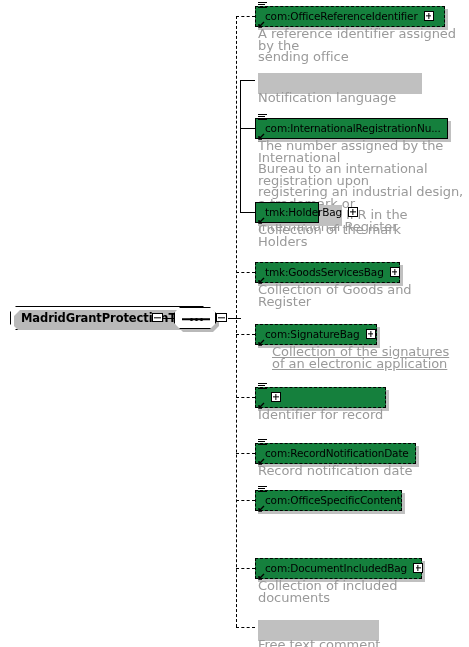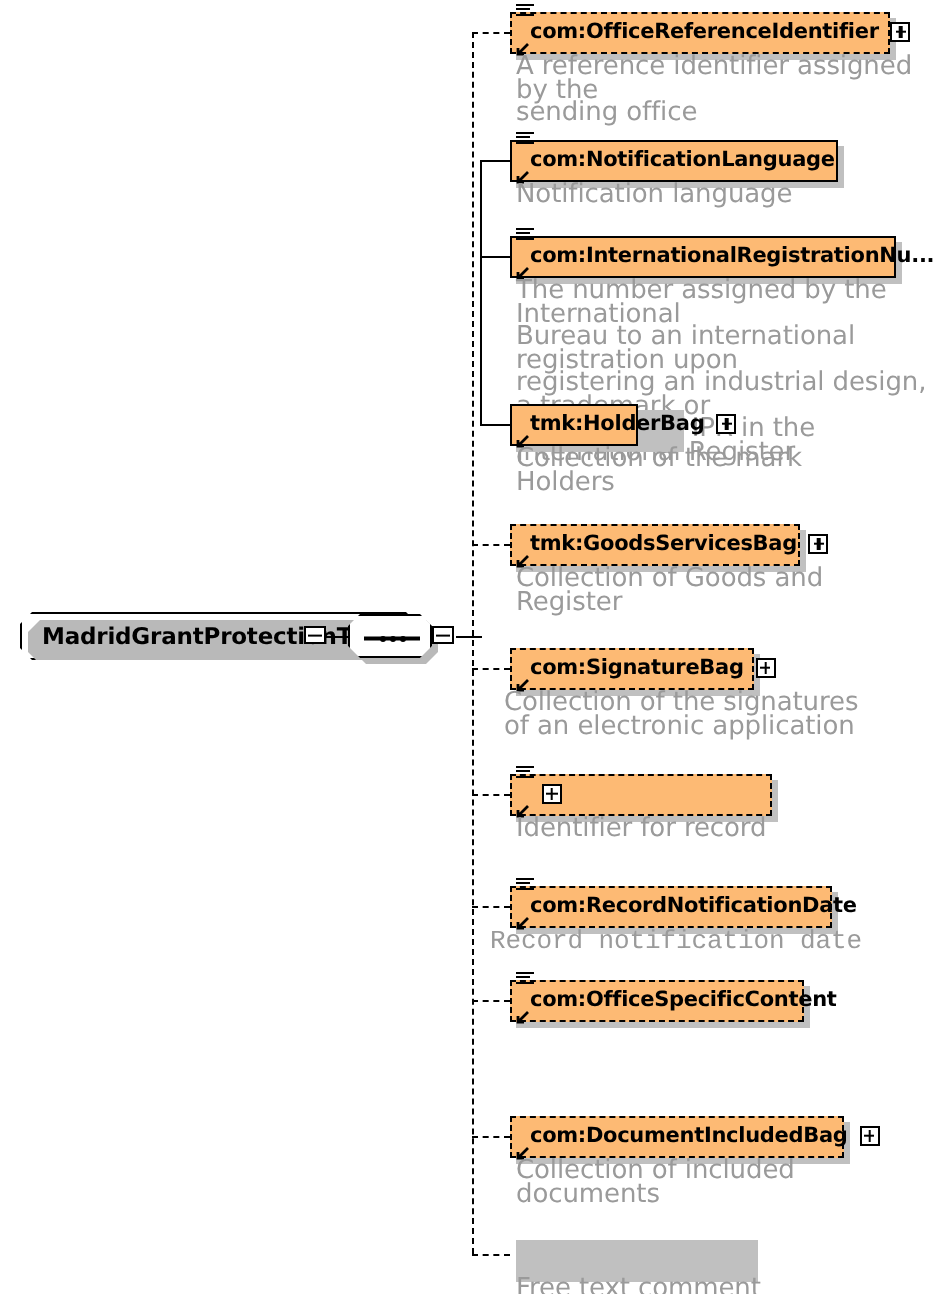--- a/index.html
+++ b/index.html
@@ -66,24 +66,24 @@
     display:flex;align-items:center;justify-content:center;gap:2px;
   }
   .seq-bar{position:absolute;left:7px;right:7px;top:50%;height:1.5px;background:#000;transform:translateY(-50%);}
   .seq-dot{width:3px;height:3px;border-radius:50%;background:#000;position:relative;z-index:2;}
 
   
   .elem{
     position:absolute;
     height:21px;
     box-sizing:border-box;
-    background:#fdba74;
+    background:#15803d;
     display:flex;align-items:center;
     padding-left:9px;padding-right:4px;
-    font-size:10.5px;font-weight:bold;color:#000;
+    font-size:10.5px;font-weight:normal;color:#000;
     white-space:nowrap;
     letter-spacing:-0.15px;
   }
   .elem.required{border:1.5px solid #000;}
   .elem.optional{border:1.4px dashed #000;}
   .elem-shadow{
     position:absolute;background:#c0c0c0;
   }
   
   .ann-icon{
@@ -158,33 +158,20 @@
           <path d="M7 1 L2 6 M2 3 L2 6 L5 6" stroke="#000" stroke-width="1.4" fill="none"></path>
         </svg>
       </span>
       <span>com:OfficeReferenceIdentifier</span>
       <span class="plus"></span>
     </div>
     <div class="desc" style="left: 258px; top: 28px;">A reference identifier assigned by the
 sending office</div>
     <div class="ln hline-solid" style="left: 240px; top: 80px; width: 15px;"></div>
     <div class="elem-shadow" style="left: 258px; top: 72.5px; width: 164px; height: 21px;"></div>
-    <div class="elem required" style="left: 255px; top: 69.5px; width: 164px;">
-      <span class="ann-icon">
-        <i></i>
-        <i></i>
-        <i></i>
-      </span>
-      <span class="ref-arrow">
-        <svg width="8" height="8" viewBox="0 0 8 8">
-          <path d="M7 1 L2 6 M2 3 L2 6 L5 6" stroke="#000" stroke-width="1.4" fill="none"></path>
-        </svg>
-      </span>
-      <span>com:NotificationLanguage</span>
-    </div>
     <div class="desc" style="left: 258px; top: 92px;">Notification language</div>
     <div class="ln hline-solid" style="left: 240px; top: 128px; width: 15px;"></div>
     <div class="elem-shadow" style="left: 258px; top: 120.5px; width: 193px; height: 21px;"></div>
     <div class="elem required" style="left: 255px; top: 117.5px; width: 193px;">
       <span class="ann-icon">
         <i></i>
         <i></i>
         <i></i>
       </span>
       <span class="ref-arrow">
@@ -228,21 +215,21 @@
     <div class="elem-shadow" style="left: 258px; top: 326.5px; width: 122px; height: 21px;"></div>
     <div class="elem optional" style="left: 255px; top: 323.5px; width: 122px;">
       <span class="ref-arrow">
         <svg width="8" height="8" viewBox="0 0 8 8">
           <path d="M7 1 L2 6 M2 3 L2 6 L5 6" stroke="#000" stroke-width="1.4" fill="none"></path>
         </svg>
       </span>
       <span>com:SignatureBag</span>
       <span class="plus"></span>
     </div>
-    <div class="desc" style="left: 252px; top: 346px;">Collection of the signatures
+    <div class="desc" style="left: 272px; top: 346px; text-decoration: underline;">Collection of the signatures
 of an electronic application</div>
     <div class="ln hline-dash" style="left: 236px; top: 397px; width: 19px;"></div>
     <div class="elem-shadow" style="left: 258px; top: 389.5px; width: 131px; height: 21px;"></div>
     <div class="elem optional" style="left: 255px; top: 386.5px; width: 131px;">
       <span class="ann-icon">
         <i></i>
         <i></i>
         <i></i>
       </span>
       <span class="ref-arrow">
@@ -261,21 +248,21 @@
         <i></i>
         <i></i>
       </span>
       <span class="ref-arrow">
         <svg width="8" height="8" viewBox="0 0 8 8">
           <path d="M7 1 L2 6 M2 3 L2 6 L5 6" stroke="#000" stroke-width="1.4" fill="none"></path>
         </svg>
       </span>
       <span>com:RecordNotificationDate</span>
     </div>
-    <div class="desc" style="left: 245px; top: 465px; font-family: Liberation Mono, monospace;">Record notification date</div>
+    <div class="desc" style="left: 258px; top: 465px;">Record notification date</div>
     <div class="ln hline-dash" style="left: 236px; top: 500px; width: 19px;"></div>
     <div class="elem-shadow" style="left: 258px; top: 492.5px; width: 147px; height: 21px;"></div>
     <div class="elem optional" style="left: 255px; top: 489.5px; width: 147px;">
       <span class="ann-icon">
         <i></i>
         <i></i>
         <i></i>
       </span>
       <span class="ref-arrow">
         <svg width="8" height="8" viewBox="0 0 8 8">

